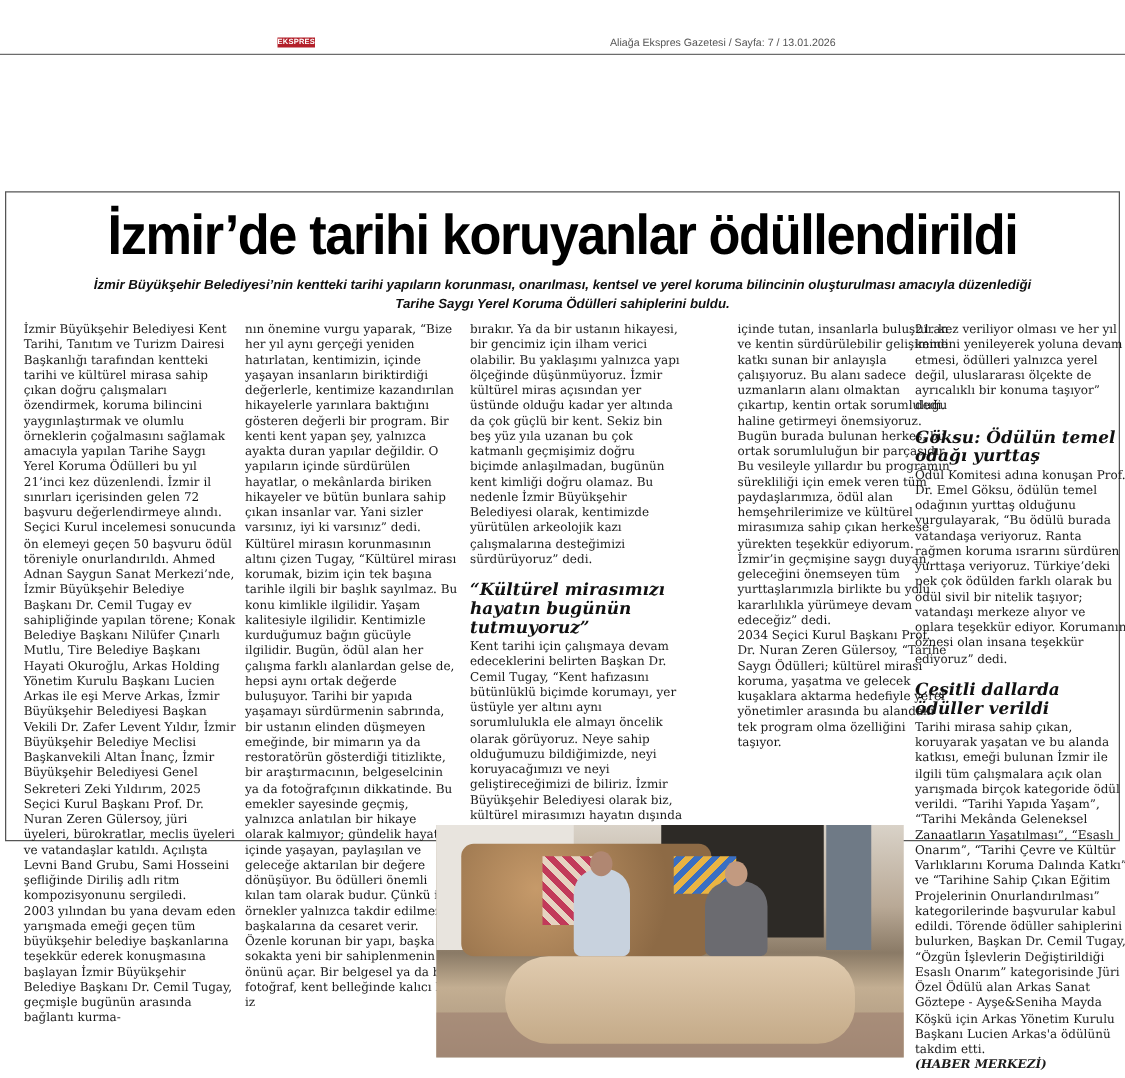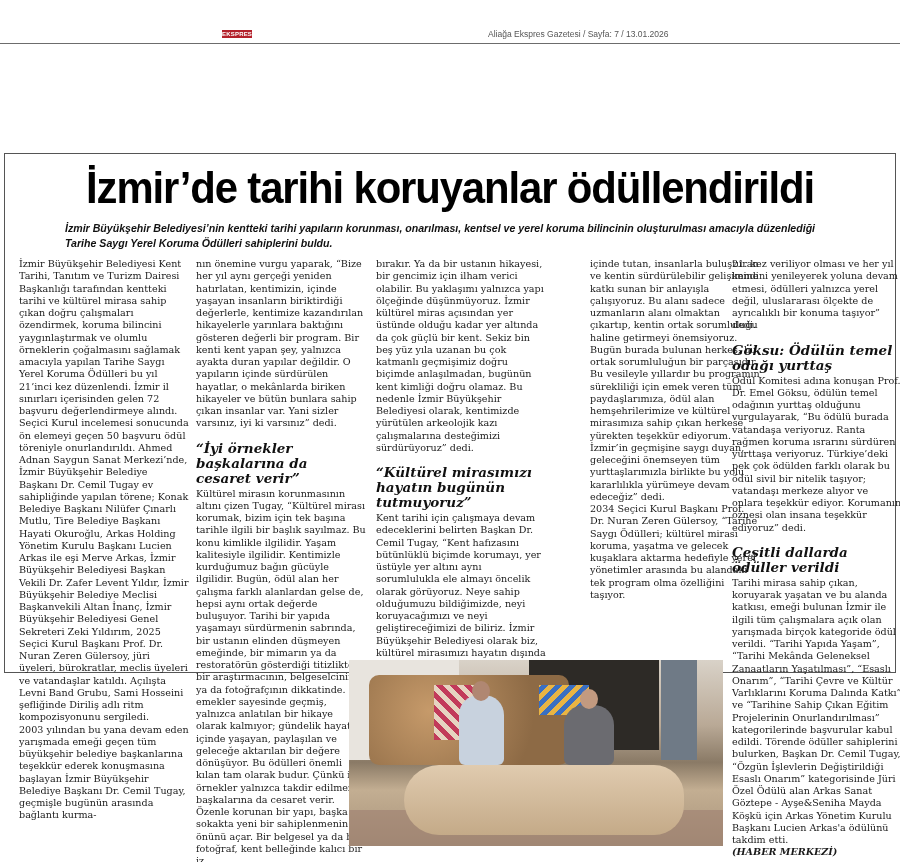--- a/index.html
+++ b/index.html
@@ -3,21 +3,21 @@
 <meta charset="utf-8">
 <style>
   html,body{margin:0;padding:0;background:#fff;}
   body{width:900px;height:862px;position:relative;overflow:hidden;font-family:"DejaVu Serif",serif;color:#1a1a1a;}
   .topbar{position:absolute;left:0;top:0;width:803px;height:44px;}
   .logo{position:absolute;left:222px;top:30px;width:30px;height:8px;background:#b3202a;color:#fff;font-family:"Liberation Sans",sans-serif;font-size:6px;font-weight:bold;line-height:8px;text-align:center;letter-spacing:0.2px;}
   .meta{position:absolute;left:488px;top:29px;font-family:"Liberation Sans",sans-serif;font-size:8.5px;color:#555;}
   .rule{position:absolute;left:0;top:43px;width:900px;height:1px;background:#6c6c6c;}
   .article{position:absolute;left:4px;top:153px;width:892px;height:520px;border:1px solid #555;box-sizing:border-box;}
   .headline{position:absolute;left:0;top:10px;width:890px;text-align:center;font-family:"Liberation Sans",sans-serif;font-weight:900;font-size:45px;letter-spacing:-1.2px;line-height:48px;color:#000;transform:scaleX(0.93);transform-origin:center;}
-  .deck{position:absolute;left:60px;top:67px;width:770px;text-align:left;font-family:"Liberation Sans",sans-serif;font-style:italic;font-weight:bold;font-size:10.6px;line-height:15px;color:#111;}
+  .deck{position:absolute;left:60px;top:67px;width:770px;text-align:center;font-family:"Liberation Sans",sans-serif;font-style:italic;font-weight:bold;font-size:10.6px;line-height:15px;color:#111;}
   .col{position:absolute;top:104px;width:170px;font-size:9.6px;line-height:12.25px;text-align:left;}
   .col p{margin:0;}
   .sub{margin:11px 0 2px 0;font-style:italic;font-weight:bold;font-size:13.5px;line-height:15px;color:#111;}
   .c1{left:14px;} .c2{left:191px;} .c3{left:371px;} .c4{left:541px;margin-left:44px;} .c5{left:727px;}
   .photo{position:absolute;left:344px;top:506px;width:374px;height:186px;background:linear-gradient(180deg,#d9d2c8 0%,#b9a996 35%,#8a7a66 55%,#c3ae92 70%,#a8937a 100%);overflow:hidden;}
   .photo .wall{position:absolute;left:0;top:0;width:110px;height:100px;background:#e8e4de;}
   .photo .dark{position:absolute;left:180px;top:0;width:130px;height:90px;background:#2d2a26;}
   .photo .pillar{position:absolute;left:312px;top:0;width:36px;height:100px;background:#6f7a86;}
   .photo .sacks{position:absolute;left:20px;top:15px;width:200px;height:90px;background:radial-gradient(circle at 30% 40%,#c69a6a,#8d6a45 70%);border-radius:10px;}
   .photo .quilt{position:absolute;left:85px;top:25px;width:45px;height:55px;background:repeating-linear-gradient(45deg,#c23a5a 0 5px,#e6d3c1 5px 10px);}
@@ -41,21 +41,20 @@
 <div class="article">
   <div class="headline">İzmir’de tarihi koruyanlar ödüllendirildi</div>
   <div class="deck">İzmir Büyükşehir Belediyesi’nin kentteki tarihi yapıların korunması, onarılması, kentsel ve yerel koruma bilincinin oluşturulması amacıyla düzenlediği Tarihe Saygı Yerel Koruma Ödülleri sahiplerini buldu.</div>
 
   <div class="col c1">
       <p>İzmir Büyükşehir Belediyesi Kent Tarihi, Tanıtım ve Turizm Dairesi Başkanlığı tarafından kentteki tarihi ve kültürel mirasa sahip çıkan doğru çalışmaları özendirmek, koruma bilincini yaygınlaştırmak ve olumlu örneklerin çoğalmasını sağlamak amacıyla yapılan Tarihe Saygı Yerel Koruma Ödülleri bu yıl 21’inci kez düzenlendi. İzmir il sınırları içerisinden gelen 72 başvuru değerlendirmeye alındı. Seçici Kurul incelemesi sonucunda ön elemeyi geçen 50 başvuru ödül töreniyle onurlandırıldı. Ahmed Adnan Saygun Sanat Merkezi’nde, İzmir Büyükşehir Belediye Başkanı Dr. Cemil Tugay ev sahipliğinde yapılan törene; Konak Belediye Başkanı Nilüfer Çınarlı Mutlu, Tire Belediye Başkanı Hayati Okuroğlu, Arkas Holding Yönetim Kurulu Başkanı Lucien Arkas ile eşi Merve Arkas, İzmir Büyükşehir Belediyesi Başkan Vekili Dr. Zafer Levent Yıldır, İzmir Büyükşehir Belediye Meclisi Başkanvekili Altan İnanç, İzmir Büyükşehir Belediyesi Genel Sekreteri Zeki Yıldırım, 2025 Seçici Kurul Başkanı Prof. Dr. Nuran Zeren Gülersoy, jüri üyeleri, bürokratlar, meclis üyeleri ve vatandaşlar katıldı. Açılışta Levni Band Grubu, Sami Hosseini şefliğinde Diriliş adlı ritm kompozisyonunu sergiledi.</p>
       <p>2003 yılından bu yana devam eden yarışmada emeği geçen tüm büyükşehir belediye başkanlarına teşekkür ederek konuşmasına başlayan İzmir Büyükşehir Belediye Başkanı Dr. Cemil Tugay, geçmişle bugünün arasında bağlantı kurma-</p>
     </div>
   <div class="col c2">
       <p>nın önemine vurgu yaparak, “Bize her yıl aynı gerçeği yeniden hatırlatan, kentimizin, içinde yaşayan insanların biriktirdiği değerlerle, kentimize kazandırılan hikayelerle yarınlara baktığını gösteren değerli bir program. Bir kenti kent yapan şey, yalnızca ayakta duran yapılar değildir. O yapıların içinde sürdürülen hayatlar, o mekânlarda biriken hikayeler ve bütün bunlara sahip çıkan insanlar var. Yani sizler varsınız, iyi ki varsınız” dedi.</p>
-      <div class="sub">“İyi örnekler başkalarına da cesaret verir”</div>
       <p>Kültürel mirasın korunmasının altını çizen Tugay, “Kültürel mirası korumak, bizim için tek başına tarihle ilgili bir başlık sayılmaz. Bu konu kimlikle ilgilidir. Yaşam kalitesiyle ilgilidir. Kentimizle kurduğumuz bağın gücüyle ilgilidir. Bugün, ödül alan her çalışma farklı alanlardan gelse de, hepsi aynı ortak değerde buluşuyor. Tarihi bir yapıda yaşamayı sürdürmenin sabrında, bir ustanın elinden düşmeyen emeğinde, bir mimarın ya da restoratörün gösterdiği titizlikte, bir araştırmacının, belgeselcinin ya da fotoğrafçının dikkatinde. Bu emekler sayesinde geçmiş, yalnızca anlatılan bir hikaye olarak kalmıyor; gündelik hayatın içinde yaşayan, paylaşılan ve geleceğe aktarılan bir değere dönüşüyor. Bu ödülleri önemli kılan tam olarak budur. Çünkü iyi örnekler yalnızca takdir edilmez, başkalarına da cesaret verir. Özenle korunan bir yapı, başka bir sokakta yeni bir sahiplenmenin önünü açar. Bir belgesel ya da bir fotoğraf, kent belleğinde kalıcı bir iz</p>
     </div>
   <div class="col c3">
       <p>bırakır. Ya da bir ustanın hikayesi, bir gencimiz için ilham verici olabilir. Bu yaklaşımı yalnızca yapı ölçeğinde düşünmüyoruz. İzmir kültürel miras açısından yer üstünde olduğu kadar yer altında da çok güçlü bir kent. Sekiz bin beş yüz yıla uzanan bu çok katmanlı geçmişimiz doğru biçimde anlaşılmadan, bugünün kent kimliği doğru olamaz. Bu nedenle İzmir Büyükşehir Belediyesi olarak, kentimizde yürütülen arkeolojik kazı çalışmalarına desteğimizi sürdürüyoruz” dedi.</p>
       <div class="sub">“Kültürel mirasımızı hayatın bugünün tutmuyoruz”</div>
       <p>Kent tarihi için çalışmaya devam edeceklerini belirten Başkan Dr. Cemil Tugay, “Kent hafızasını bütünlüklü biçimde korumayı, yer üstüyle yer altını aynı sorumlulukla ele almayı öncelik olarak görüyoruz. Neye sahip olduğumuzu bildiğimizde, neyi koruyacağımızı ve neyi geliştireceğimizi de biliriz. İzmir Büyükşehir Belediyesi olarak biz, kültürel mirasımızı hayatın dışında tutmuyoruz. Onu yaşamın</p>
     </div>
   <div class="col c4">
       <p>içinde tutan, insanlarla buluşturan ve kentin sürdürülebilir gelişimine katkı sunan bir anlayışla çalışıyoruz. Bu alanı sadece uzmanların alanı olmaktan çıkartıp, kentin ortak sorumluluğu haline getirmeyi önemsiyoruz. Bugün burada bulunan herkes, bu ortak sorumluluğun bir parçasıdır. Bu vesileyle yıllardır bu programın sürekliliği için emek veren tüm paydaşlarımıza, ödül alan hemşehrilerimize ve kültürel mirasımıza sahip çıkan herkese yürekten teşekkür ediyorum. İzmir’in geçmişine saygı duyan, geleceğini önemseyen tüm yurttaşlarımızla birlikte bu yolu kararlılıkla yürümeye devam edeceğiz” dedi.</p>
       <p>2034 Seçici Kurul Başkanı Prof. Dr. Nuran Zeren Gülersoy, “Tarihe Saygı Ödülleri; kültürel mirası koruma, yaşatma ve gelecek kuşaklara aktarma hedefiyle yerel yönetimler arasında bu alandaki tek program olma özelliğini taşıyor.</p>

